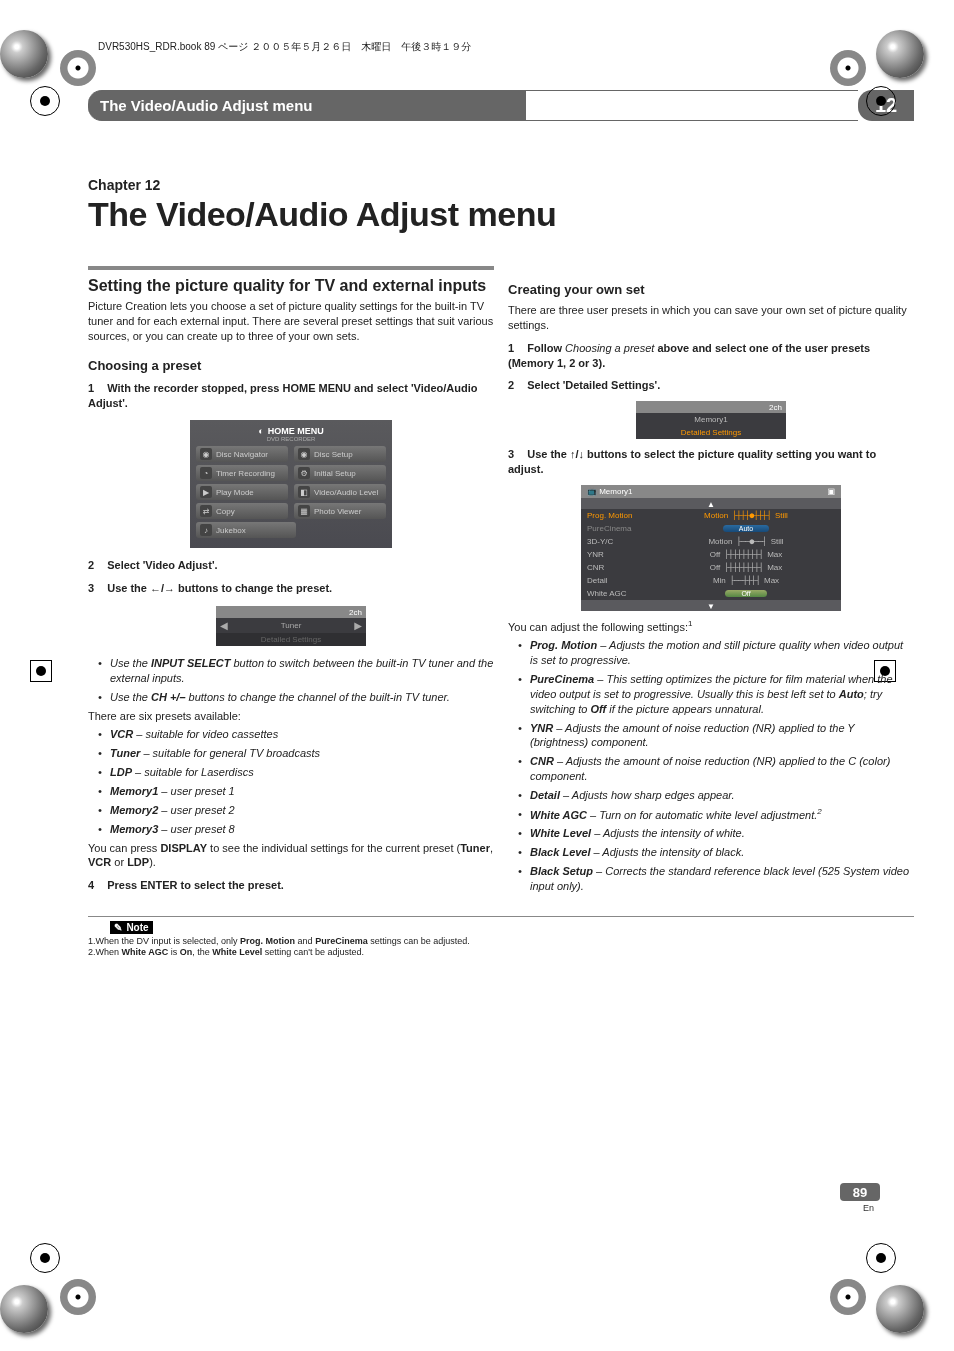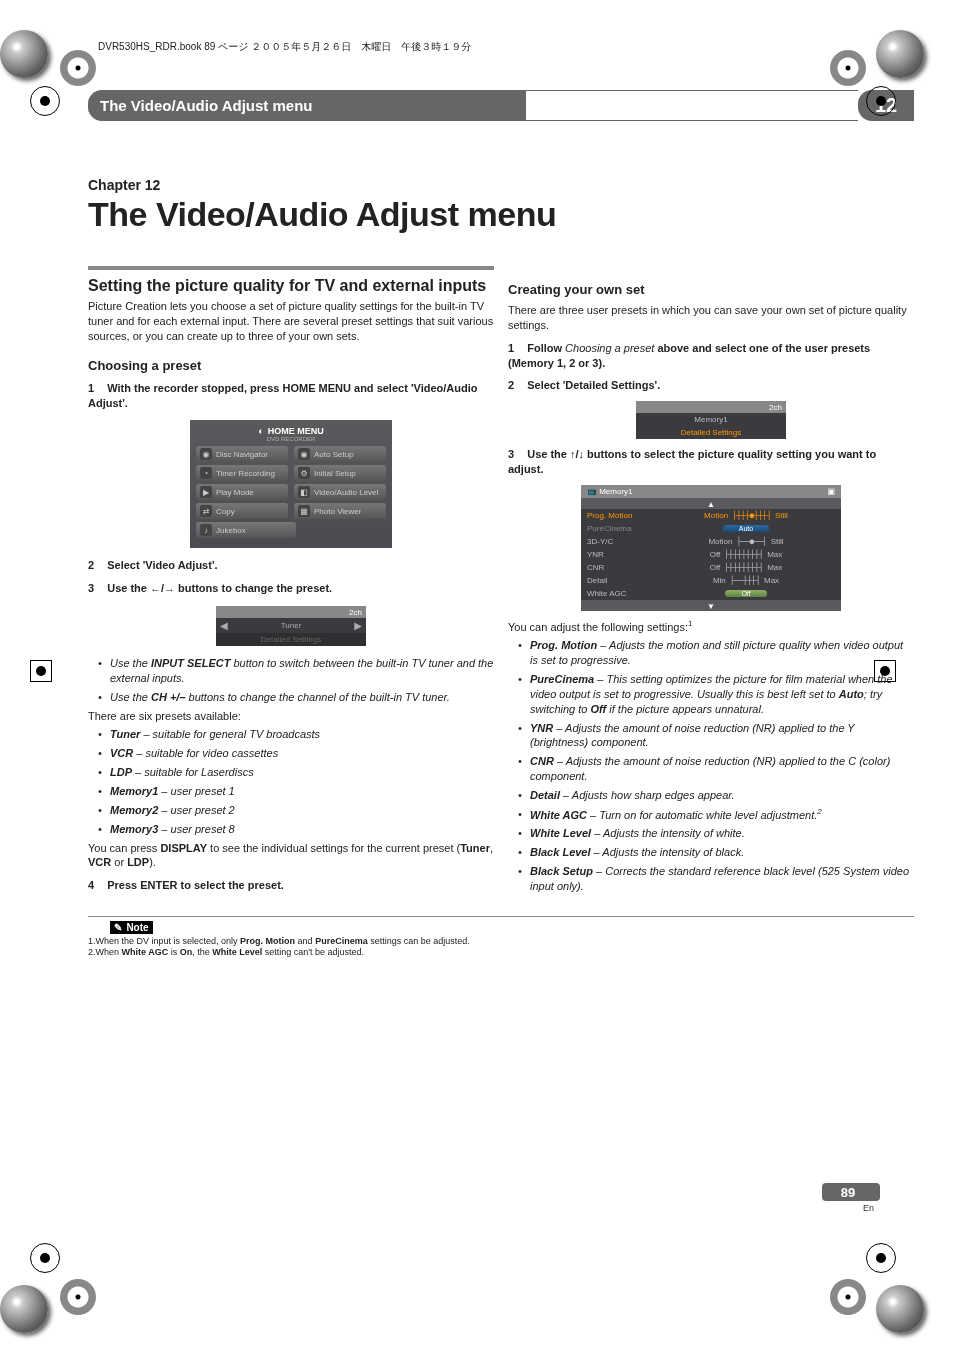--- a/index.html
+++ b/index.html
@@ -197,26 +197,26 @@
   sup { font-size: 8px; }
   .footnote-rule { border-top: 1px solid #888; margin: 18px 0 4px 0; }
   .note-label { display:inline-flex; align-items:center; gap:4px; font-size:10px; font-weight:bold; background:#000; color:#fff; border-radius:0; padding: 1px 4px;}
   .note-label .pen { font-size:10px;}
   .note-label-wrap { margin: 2px 0 2px 22px;}
   .footnotes { font-size: 9px; line-height:1.3; margin-left:0;}
   .pagebox {
     position: absolute;
     right: 74px;
     bottom: 150px;
-    width: 52px;
+    width: 40px;
     background: #666;
     color: #fff;
     text-align: center;
     border-radius: 4px;
-    padding: 2px 6px 1px 0;
+    padding: 2px 0 1px 0;
   }
   .pagebox .num { font-size: 13px; font-weight:bold; }
   .itl { font-style: italic; }
 </style>
 </head>
 <body>
 
 <div class="page">
   <div class="cornerball tl"></div>
   <div class="cornerball tr"></div>
@@ -271,21 +271,21 @@
             <span>HOME MENU</span>
           </div>
         <div class="ui-home-sub">DVD RECORDER</div>
         <div class="ui-home-row">
           <div class="ui-home-cell">
               <span class="ui-ico">◉</span>
               <span>Disc Navigator</span>
             </div>
           <div class="ui-home-cell">
               <span class="ui-ico">◉</span>
-              <span>Auto Setup</span>
+              <span>Disc Setup</span>
             </div>
         </div>
         <div class="ui-home-row">
           <div class="ui-home-cell">
               <span class="ui-ico">◔</span>
               <span>Timer Recording</span>
             </div>
           <div class="ui-home-cell">
               <span class="ui-ico">⚙</span>
               <span>Initial Setup</span>
@@ -342,22 +342,22 @@
           </div>
       </div>
 
       <ul class="bul sub-bul">
         <li><span>Use the </span><b>INPUT SELECT</b><span> button to switch between the built-in TV tuner and the external inputs.</span></li>
         <li><span>Use the </span><b>CH +/–</b><span> buttons to change the channel of the built-in TV tuner.</span></li>
       </ul>
 
       <p>There are six presets available:</p>
       <ul class="bul">
+        <li><b>VCR</b><span> – suitable for video cassettes</span></li>
         <li><b>Tuner</b><span> – suitable for general TV broadcasts</span></li>
-        <li><b>VCR</b><span> – suitable for video cassettes</span></li>
         <li><b>LDP</b><span> – suitable for Laserdiscs</span></li>
         <li><b>Memory1</b><span> – user preset 1</span></li>
         <li><b>Memory2</b><span> – user preset 2</span></li>
         <li><b>Memory3</b><span> – user preset 8</span></li>
       </ul>
       <p>
         <span>You can press </span><b>DISPLAY</b><span> to see the individual settings for the current preset (</span><b>Tuner</b><span>, </span><b>VCR</b><span> or </span><b>LDP</b><span>).</span>
       </p>
       <p class="step">
         <span class="step-num">4</span>

